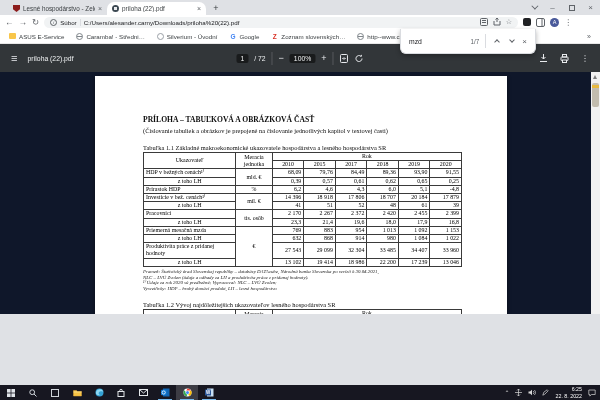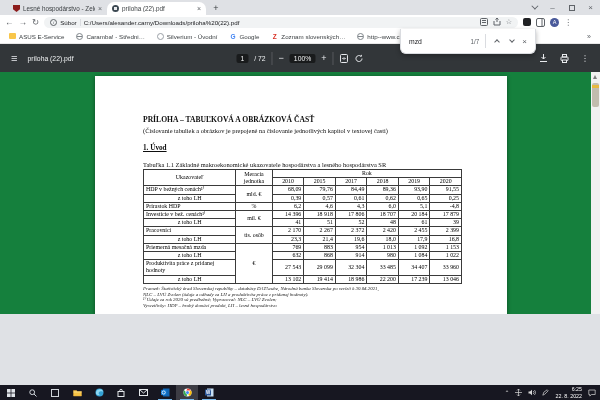--- a/index.html
+++ b/index.html
@@ -65,21 +65,21 @@
   .pdf-toolbar { position:absolute; top:44px; left:0; right:0; height:28px; background:#323639; color:#f1f3f4; display:flex; align-items:center; padding:0 11px; }
   .hamb { font-size:11px; color:#e8eaed; }
   .pdf-name { font-size:6.8px; margin-left:10px; color:#f1f3f4; }
   .pdf-center { position:absolute; left:50%; top:0; height:28px; transform:translateX(-50%); display:flex; align-items:center; gap:6px; font-size:6.8px; }
   .pg-box { background:#191b1c; padding:1px 4px; border-radius:2px; min-width:8px; text-align:center; }
   .pdf-sep { width:1px; height:13px; background:#56595c; }
   .zoom-btn { font-size:9px; color:#e8eaed; }
   .pdf-right { margin-left:auto; display:flex; align-items:center; gap:12px; }
 
   
-  .viewport { position:absolute; top:72px; left:0; right:0; height:242px; background:#15803d; overflow:hidden; }
+  .viewport { position:absolute; top:72px; left:0; right:0; height:242px; background:#0f172a; overflow:hidden; }
   .page { position:absolute; left:95px; top:4px; width:412px; height:420px; background:#fff; box-shadow:0 1px 4px rgba(0,0,0,.45); padding:39px 45px 0 48px; font-family:"Liberation Serif", serif; color:#0e0e0e; }
   .doc-title { font-size:7.6px; font-weight:bold; margin-bottom:3px; }
   .doc-sub { font-size:6.4px; margin-bottom:10px; }
   .doc-heading { font-size:7.2px; font-weight:bold; text-decoration:underline; margin-bottom:9px; }
   .tbl-caption { font-size:6.4px; margin-bottom:1px; }
   table.doc { width:100%; border-collapse:collapse; font-size:5.9px; color:#000; table-layout:fixed; }
   table.doc th, table.doc td { border:1px solid #3a3a3a; padding:0 2px; line-height:7.2px; font-weight:normal; overflow:hidden; }
   table.doc th { text-align:center; }
   td.lab { text-align:left; }
   td.sub { text-align:center; }
@@ -239,21 +239,20 @@
           <rect x="2.5" y="6" width="4" height="2.5" fill="#323639" stroke="#e8eaed"></rect>
         </svg>
       <span class="dots" style="color:#e8eaed">⋮</span>
     </div>
   </div>
 
   <div class="viewport">
     <div class="page">
       <div class="doc-title">PRÍLOHA – TABUĽKOVÁ A OBRÁZKOVÁ ČASŤ</div>
       <div class="doc-sub">(Číslovanie tabuliek a obrázkov je prepojené na číslovanie jednotlivých kapitol v textovej časti)</div>
-      <div class="doc-heading">1.  Úvod</div>
       <div class="tbl-caption">Tabuľka 1.1 Základné makroekonomické ukazovatele hospodárstva a lesného hospodárstva SR</div>
       <div>
           <table class="doc">
             <colgroup>
               <col style="width: 29%;">
               <col style="width: 11.5%;">
               <col style="width: 9.91667%;">
               <col style="width: 9.91667%;">
               <col style="width: 9.91667%;">
               <col style="width: 9.91667%;">

